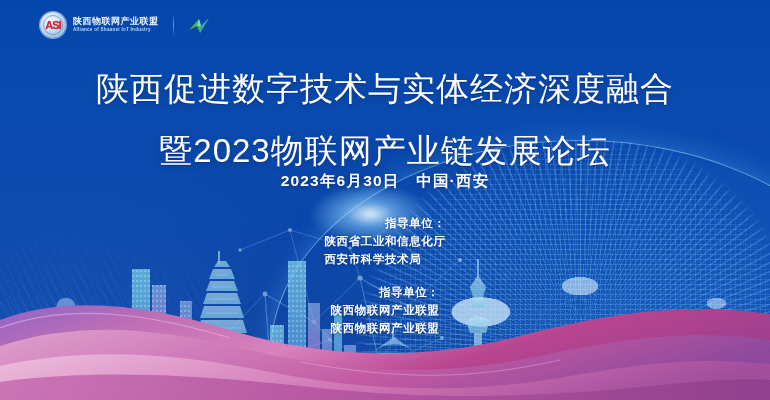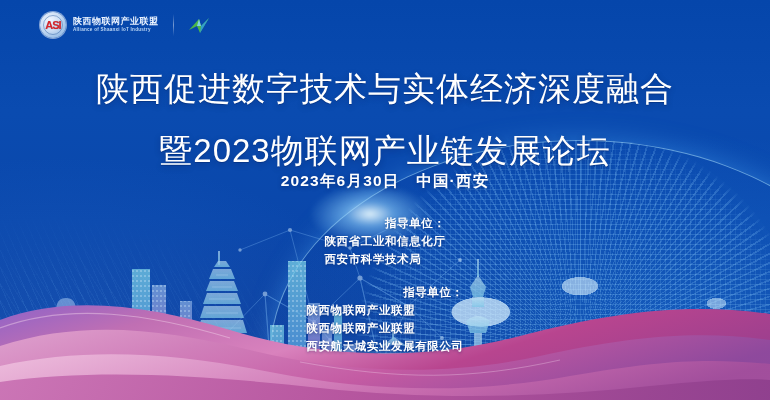--- a/index.html
+++ b/index.html
@@ -315,20 +315,19 @@
           <span>陕西省工业和信息化厅</span>
           <span>西安市科学技术局</span>
         </div>
       </div>
 
       <div class="org-block">
         <div class="org-label">指导单位：</div>
         <div class="org-list">
           <span>陕西物联网产业联盟</span>
           <span>陕西物联网产业联盟</span>
-          <span>西安航天城实业发展有限公司</span>
         </div>
       </div>
 
     </div>
   </div>
 
 </div>
 
 </body></html>

